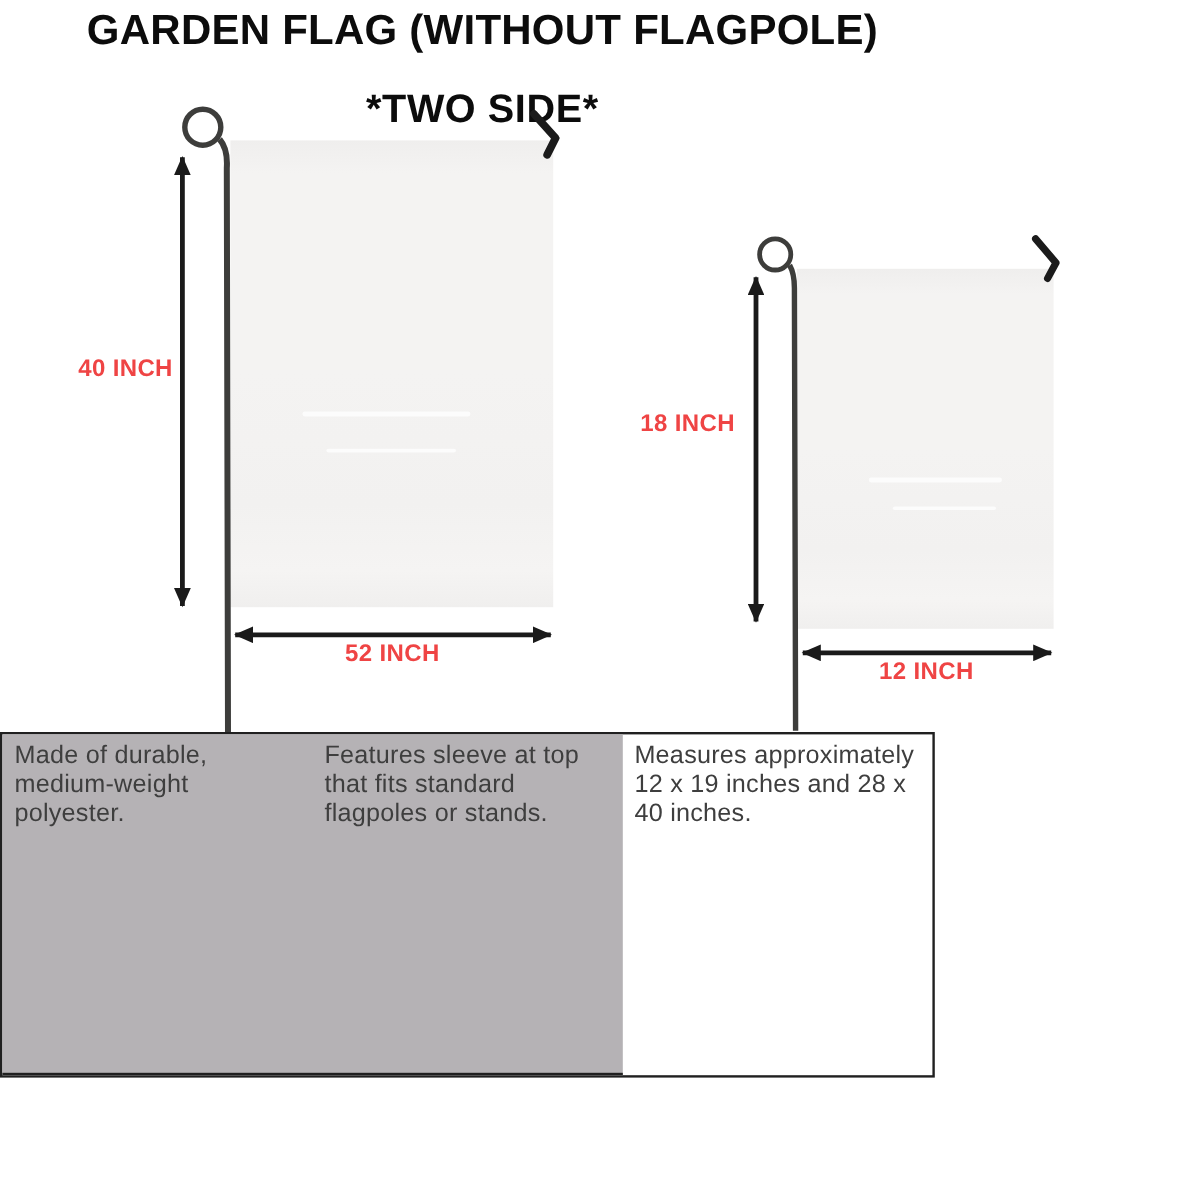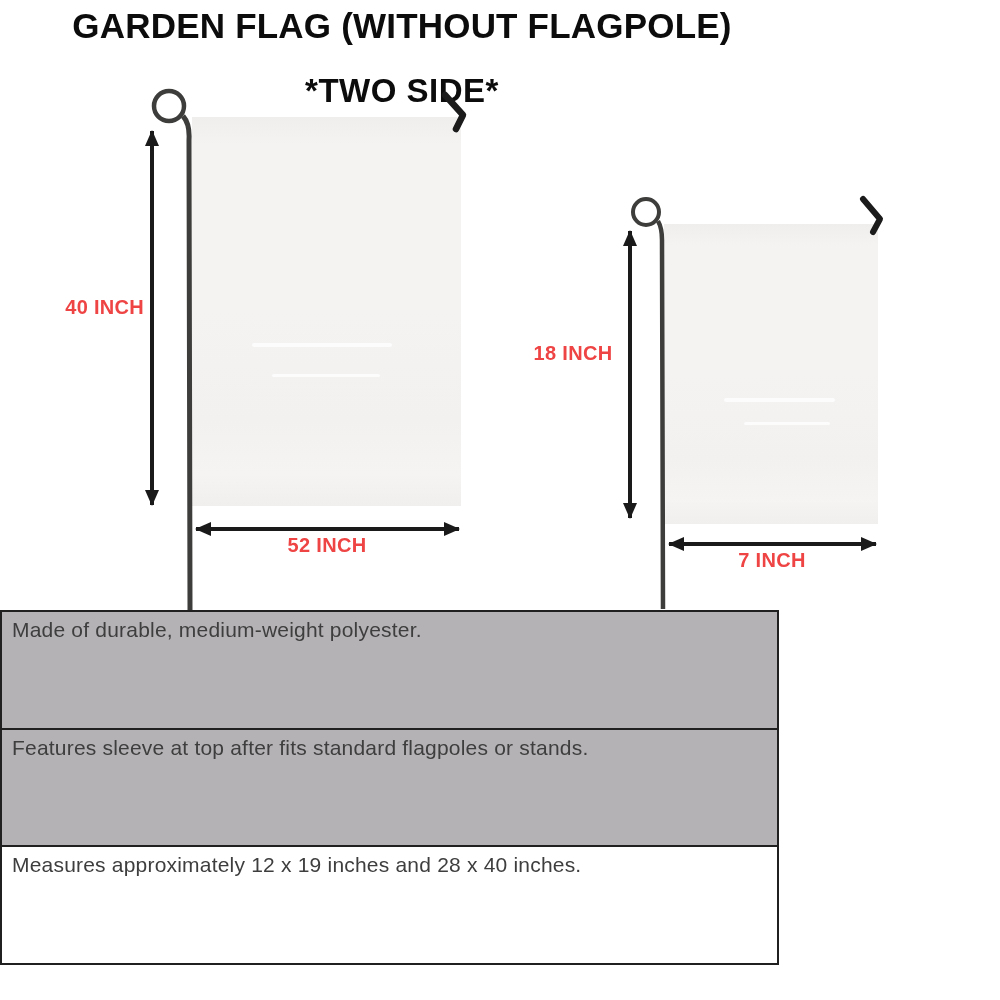--- a/index.html
+++ b/index.html
@@ -75,24 +75,24 @@
   .dim-40 { left: 58px;  top: 296px; width: 86px;  text-align: right; }
   .dim-28 { left: 247px; top: 534px; width: 160px; text-align: center; }
   .dim-18 { left: 530px; top: 342px; width: 86px;  text-align: center; }
   .dim-12 { left: 692px; top: 549px; width: 160px; text-align: center; }
 
   
   .feature-table {
     position: absolute;
     left: 0; top: 610px;
     width: 779px;
-    height: 355px;
+    height: 288px;
     border: 2px solid #202020;
     display: flex;
-    flex-direction: column;
+    flex-direction: row;
     background: #ffffff;
   }
   .feature-row {
     flex: 1 1 0;
     border-bottom: 2px solid #202020;
     padding: 6px 10px 0 10px;
     font-size: 21px;
     color: #3e3e3e;
     letter-spacing: 0.2px;
     line-height: 1.15;
@@ -142,21 +142,21 @@
     <line x1="196" y1="529" x2="459" y2="529" stroke="#1a1a1a" stroke-width="4" marker-start="url(#ah)" marker-end="url(#ah)"></line>
 
     <line x1="630" y1="231" x2="630" y2="518" stroke="#1a1a1a" stroke-width="4" marker-start="url(#ah)" marker-end="url(#ah)"></line>
 
     <line x1="669" y1="544" x2="876" y2="544" stroke="#1a1a1a" stroke-width="4" marker-start="url(#ah)" marker-end="url(#ah)"></line>
   </svg>
 
   <div class="dim-label dim-40">40 INCH</div>
   <div class="dim-label dim-28">52 INCH</div>
   <div class="dim-label dim-18">18 INCH</div>
-  <div class="dim-label dim-12">7 INCH</div>
+  <div class="dim-label dim-12">12 INCH</div>
 
   <div class="feature-table">
     <div class="feature-row shaded">Made of durable, medium-weight polyester.</div>
-    <div class="feature-row shaded">Features sleeve at top after fits standard flagpoles or stands.</div>
+    <div class="feature-row shaded">Features sleeve at top that fits standard flagpoles or stands.</div>
     <div class="feature-row">Measures approximately 12 x 19 inches and 28 x 40 inches.</div>
   </div>
 
 </div>
 
 </body></html>

